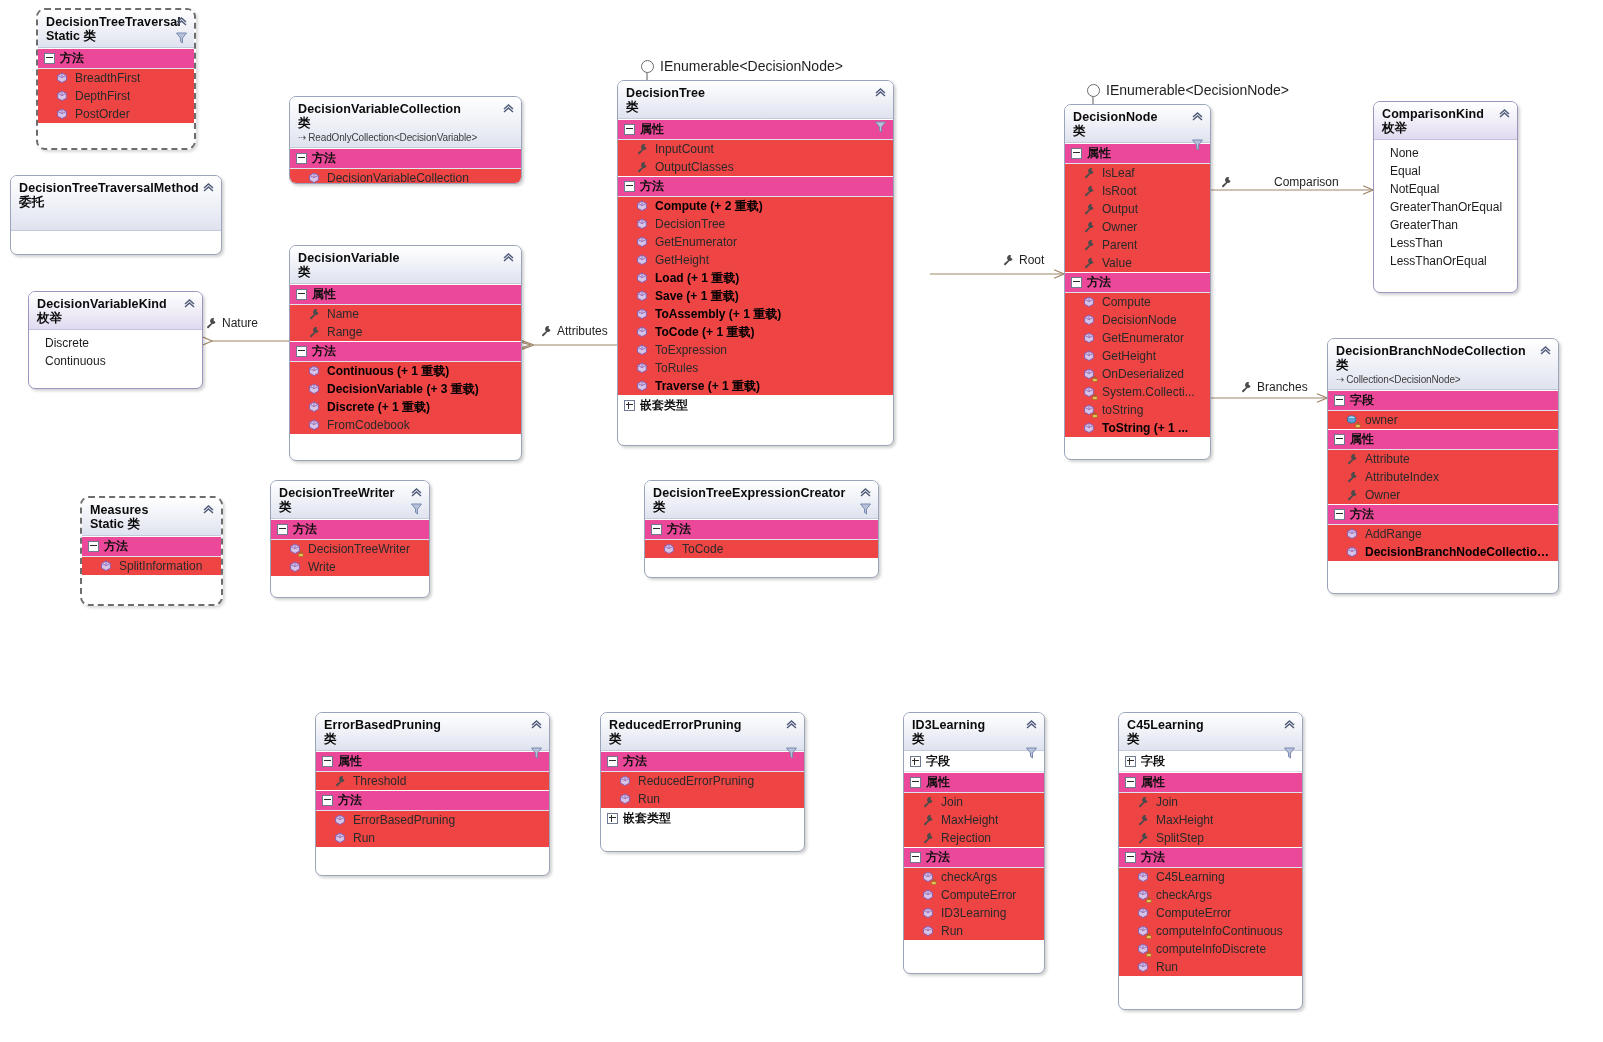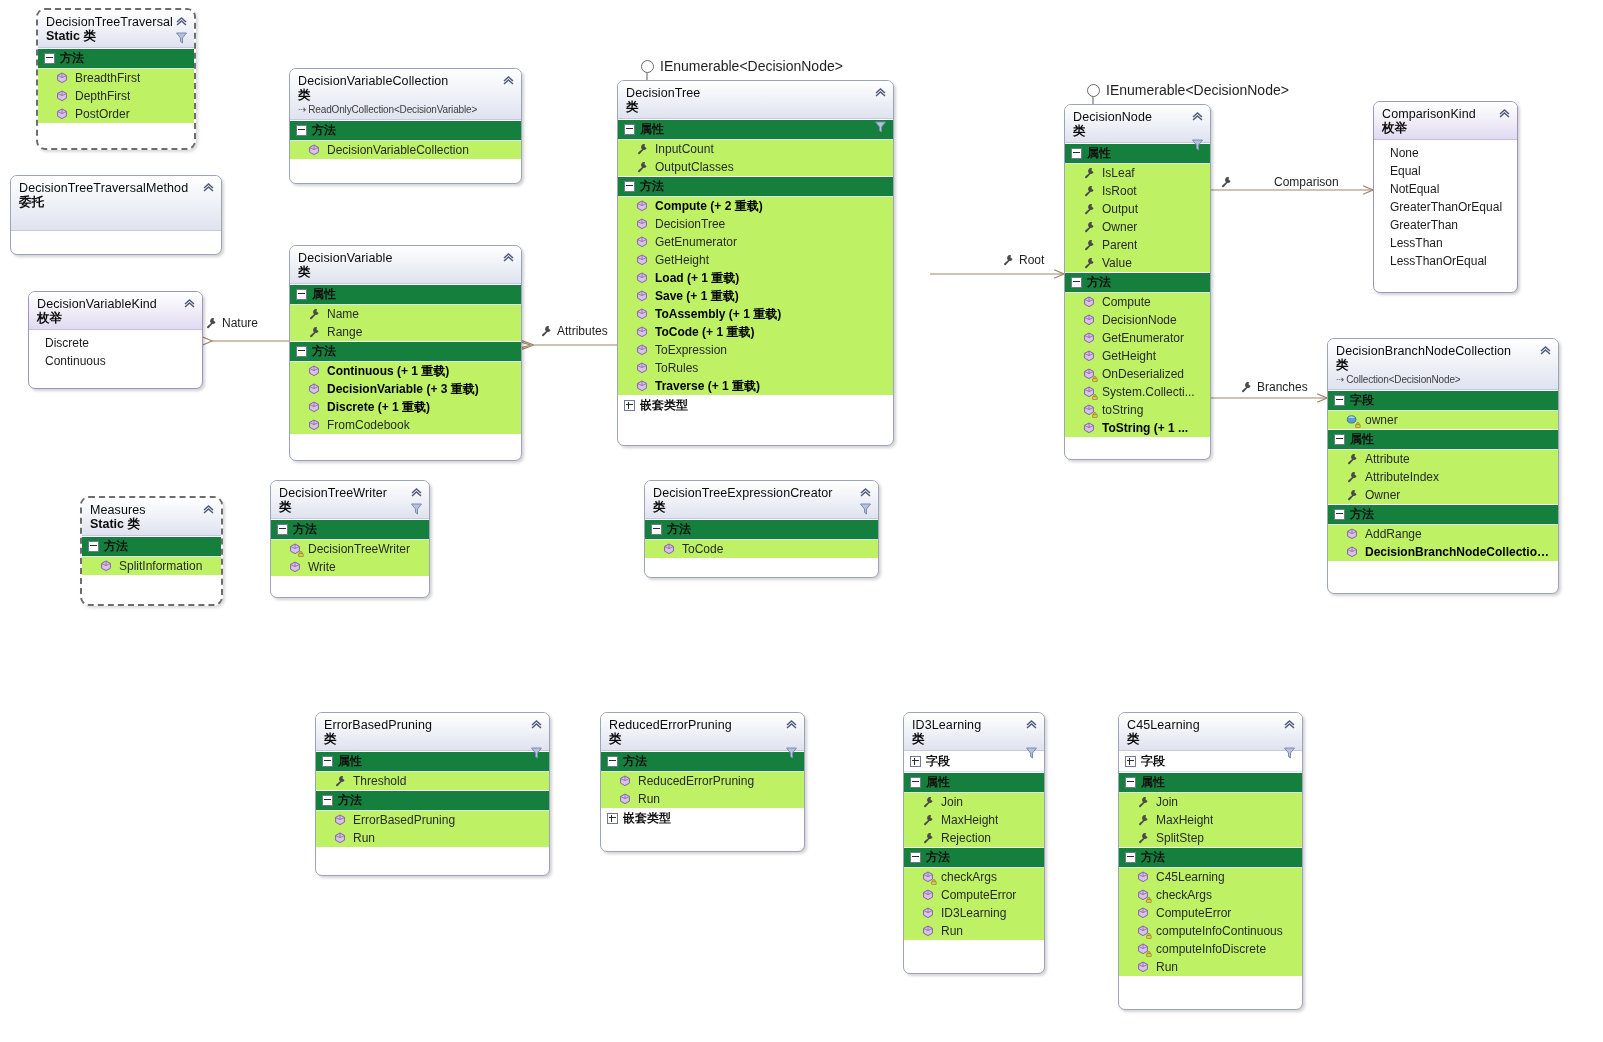--- a/index.html
+++ b/index.html
@@ -37,55 +37,55 @@
     background:linear-gradient(to bottom,#ffffff 0%,#eef0f7 55%,#dfe3ef 100%);
     border-bottom:1px solid #c3cadb;
   }
   .enum > .hdr{
     background:linear-gradient(to bottom,#ffffff 0%,#efecf7 55%,#e0daf0 100%);
     border-bottom:1px solid #c9c0e0;
   }
   .dashed > .hdr{
     background:linear-gradient(to bottom,#ffffff 0%,#eef0f7 55%,#dfe3ef 100%);
   }
-  .hdr .nm{font-weight:normal;font-size:12.5px;line-height:14px;color:#0b0b0b;letter-spacing:.1px;}
+  .hdr .nm{font-weight:bold;font-size:12.5px;line-height:14px;color:#0b0b0b;letter-spacing:.1px;}
   .hdr .kind{font-weight:bold;font-size:12.5px;line-height:15px;color:#0b0b0b;}
   .hdr .base{
     font-size:10px;line-height:13px;color:#3d3d3d;white-space:nowrap;
     letter-spacing:-.15px;
   }
   .hdr .base .arr{color:#5a5a5a;margin-right:2px;font-size:10px;}
   .chev{
     position:absolute;right:6px;top:5px;width:13px;height:12px;color:#4f5b77;
   }
   .funnel{
     position:absolute;right:7px;width:11px;height:12px;color:#7b8bb0;
   }
 
   
   .cmp-hdr{
-    background:#15803d;
+    background:#ec4899;
     border-top:1px solid #ffffff;
     border-bottom:1px solid #dde2ee;
     padding:2px 6px 2px 6px;
     display:flex;align-items:center;gap:5px;
     font-weight:bold;font-size:12px;color:#111;
     line-height:15px;
   }
   .pm{
     display:inline-block;width:9px;height:9px;border:1px solid #6f7a91;
     background:#fff;position:relative;flex:0 0 auto;
   }
   .pm:before{
     content:"";position:absolute;left:1px;right:1px;top:3px;height:1px;background:#2b2b2b;
   }
   .pm.plus:after{
     content:"";position:absolute;top:1px;bottom:1px;left:3px;width:1px;background:#2b2b2b;
   }
-  .rows{background:#bef264;}
+  .rows{background:#ef4444;}
   .row{
     display:flex;align-items:center;gap:7px;
     padding:0 6px 0 18px;
     height:18px;line-height:18px;
     font-size:12px;color:#2a2a2a;white-space:nowrap;
   }
   .row.bold{font-weight:bold;color:#000;}
   .row .lbl{overflow:hidden;text-overflow:ellipsis;}
   .enum .row{padding-left:18px;color:#1c1c1c;}
   .enumbody{background:#ffffff;padding:4px 0 5px 0;}
@@ -287,21 +287,21 @@
     <div class="enumbody">
       <div class="row" style="padding-left:16px;">
         <span class="lbl">Discrete</span>
       </div>
       <div class="row" style="padding-left:16px;">
         <span class="lbl">Continuous</span>
       </div>
     </div>
   </div>
 
-  <div class="shape" style="left:289px;top:68px;width:233px;height:116px;">
+  <div class="shape" style="left:289px;top:96px;width:233px;height:88px;">
     <div class="hdr">
       <div class="nm">DecisionVariableCollection</div>
       <div class="kind">类</div>
       <div class="base"><span class="arr">⇢</span><span>ReadOnlyCollection&lt;DecisionVariable&gt;</span></div>
       <svg class="chev" viewBox="0 0 13 12">
         <path d="M2,7 L6.5,3 L11,7 M2,10 L6.5,6 L11,10" fill="none" stroke="#4f5b77" stroke-width="1.5"></path>
       </svg>
     </div>
     <div class="cmp-hdr">
       <span class="pm"></span>

